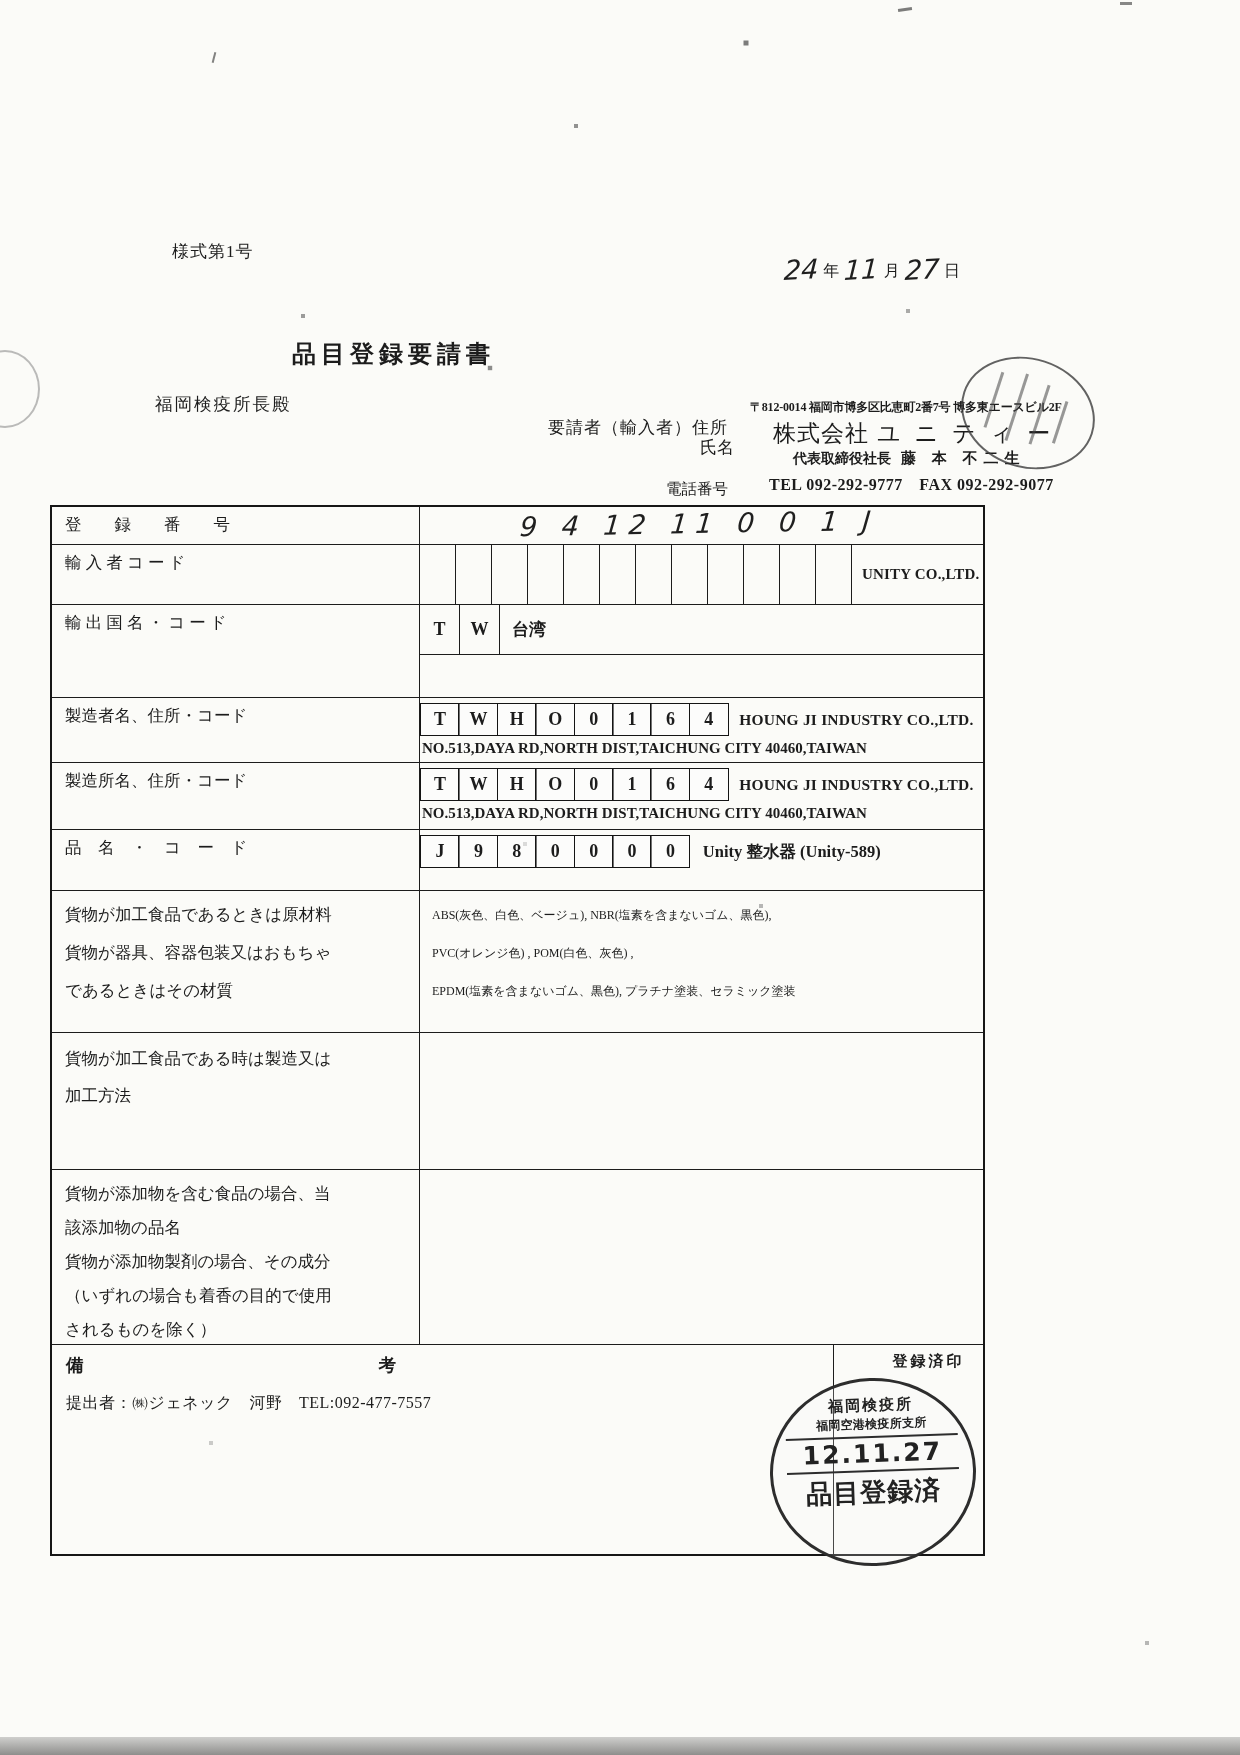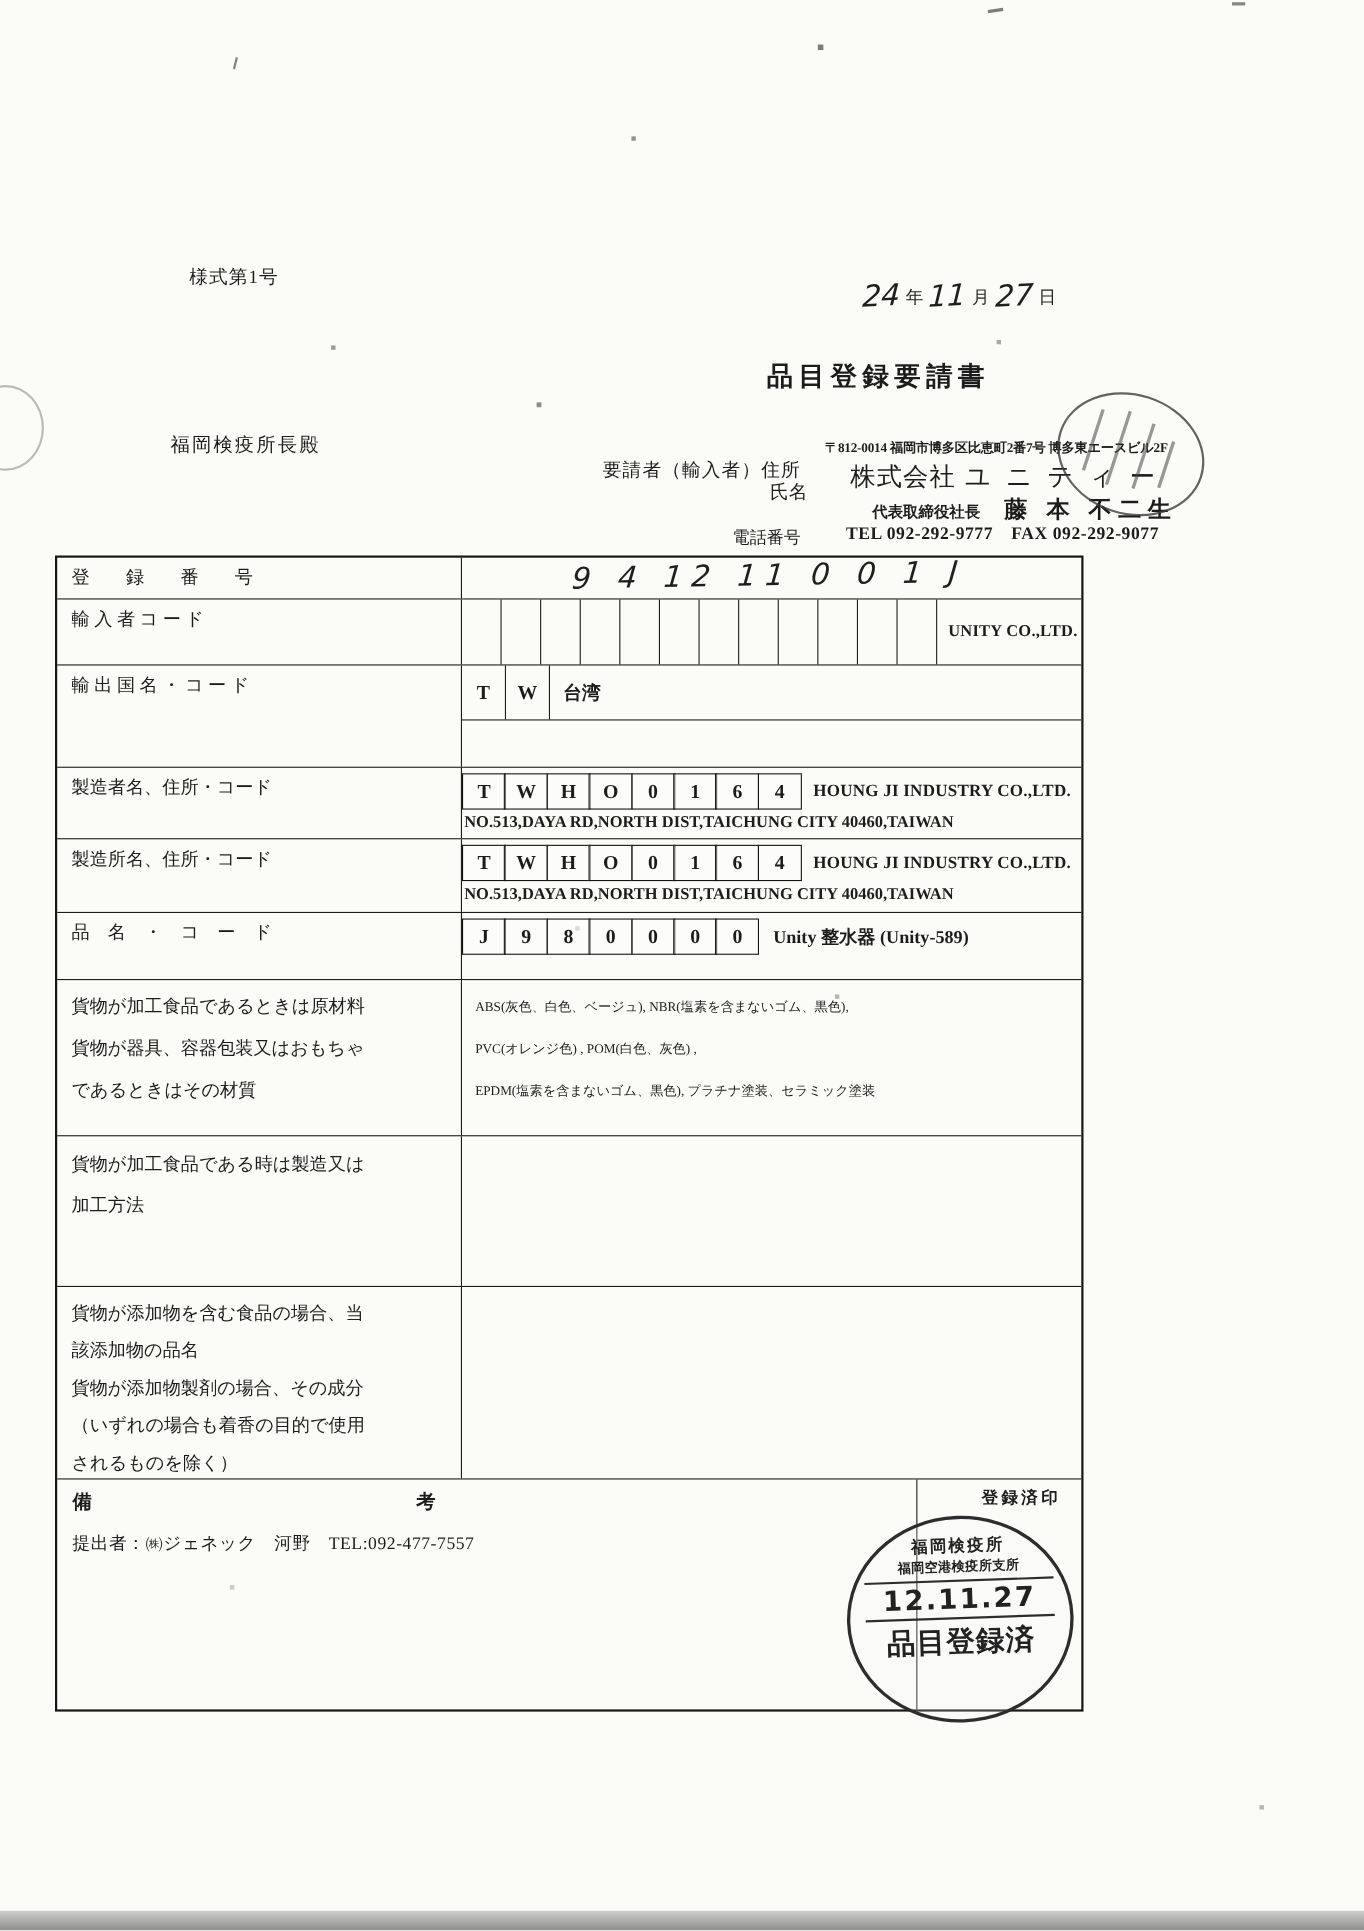--- a/index.html
+++ b/index.html
@@ -11,34 +11,34 @@
     overflow:hidden;
     font-family:"Liberation Serif","DejaVu Serif",serif;
     color:#1c1c1c;
   }
   
   .form-no{position:absolute;left:172px;top:240px;font-size:17px;letter-spacing:1px;}
   .date-line{position:absolute;left:782px;top:254px;white-space:nowrap;}
   .hw{font-family:"DejaVu Sans",sans-serif;font-style:italic;color:#1f1f1f;}
   .date-line .num{font-size:27px;display:inline-block;transform:rotate(-3deg) skewX(-6deg);margin:0 2px;}
   .date-line .sfx{font-size:16px;margin:0 3px;vertical-align:3px;}
-  .title{position:absolute;left:280px;top:326px;width:620px;margin:0;text-align:right;
+  .title{position:absolute;left:280px;top:326px;width:620px;margin:12px;text-align:left;
          font-size:24px;font-weight:600;letter-spacing:5px;}
   .addressee{position:absolute;left:155px;top:392px;font-size:17.5px;letter-spacing:2px;}
 
   
   .app-address-label{position:absolute;left:548px;top:416px;font-size:17px;letter-spacing:1px;}
   .app-postal{position:absolute;left:750px;top:399px;font-size:12px;font-weight:700;white-space:nowrap;letter-spacing:-0.2px;}
   .app-company{position:absolute;left:773px;top:418px;font-size:23px;white-space:nowrap;}
   .app-company .pref{letter-spacing:1px;}
   .app-company .cname{letter-spacing:14px;margin-left:8px;}
   .app-name-label{position:absolute;left:700px;top:436px;font-size:17px;}
   .app-rep{position:absolute;left:793px;top:449px;white-space:nowrap;}
   .app-rep .rt{font-size:14px;font-weight:600;}
-  .app-rep .rn{font-size:21px;font-weight:600;letter-spacing:6px;margin-left:22px;}
+  .app-rep .rn{font-size:15px;font-weight:600;letter-spacing:6px;margin-left:10px;}
   .app-phone-label{position:absolute;left:666px;top:479px;font-size:15.5px;}
   .app-phone{position:absolute;left:769px;top:475px;font-size:16px;font-weight:600;letter-spacing:0.5px;white-space:nowrap;}
 
   
   .company-seal{position:absolute;left:960px;top:358px;width:132px;height:106px;
     border:2.5px solid rgba(60,60,60,.8);border-radius:50%;transform:rotate(18deg);}
   .company-seal .sl{position:absolute;background:rgba(70,70,70,.55);}
   .company-seal .sl1{left:28px;top:22px;width:3px;height:58px;}
   .company-seal .sl2{left:52px;top:16px;width:3px;height:70px;}
   .company-seal .sl3{left:76px;top:20px;width:3px;height:62px;}

